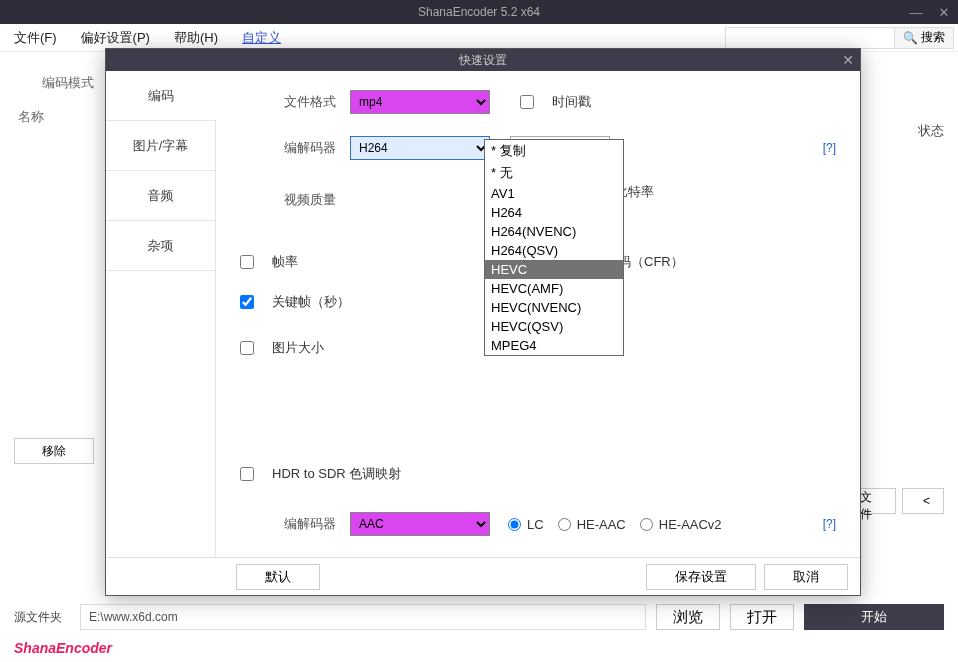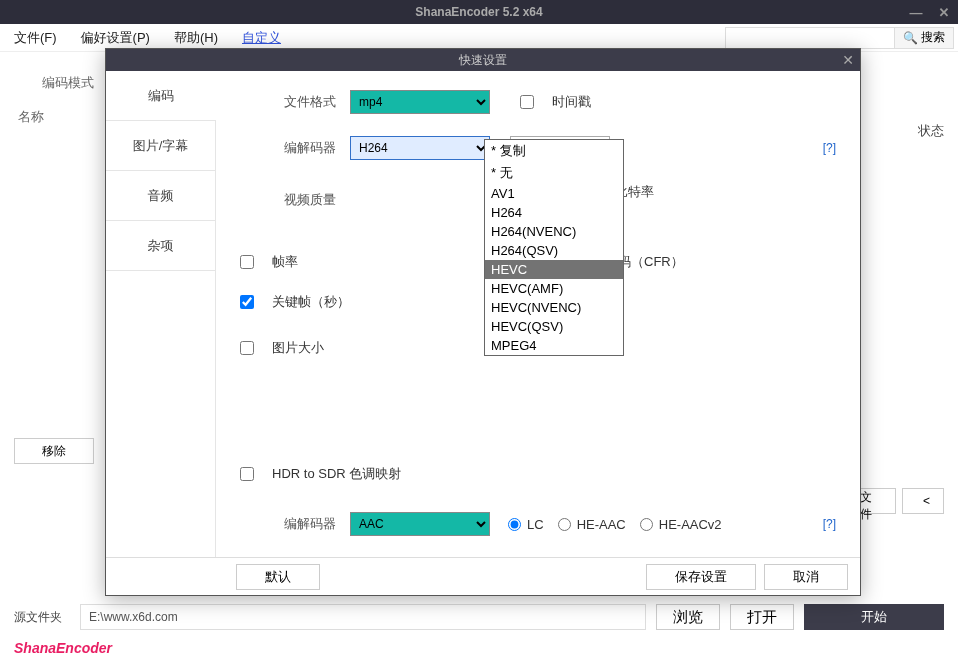--- a/index.html
+++ b/index.html
@@ -1,19 +1,19 @@
 <!DOCTYPE html>
 <html><head>
   <meta charset="utf-8">
   <style>
     * { margin: 0; padding: 0; box-sizing: border-box; font-family: "Microsoft YaHei", "微软雅黑", sans-serif; }
     body { background: #fff; width: 958px; height: 662px; overflow: hidden; position: relative; }
     
     
-    .titlebar { height: 24px; background: #2d2d3a; display: flex; align-items: center; position: relative; font-weight: bold; }
+    .titlebar { height: 24px; background: #2d2d3a; display: flex; align-items: center; position: relative; }
     .title-text { position: absolute; left: 50%; transform: translateX(-50%); color: #aaa; font-size: 12px; }
     .window-controls { position: absolute; right: 0; display: flex; }
     .win-btn { width: 28px; height: 24px; display: flex; align-items: center; justify-content: center; color: #999; font-size: 13px; cursor: pointer; }
     
     
     .menubar { height: 28px; background: #fff; display: flex; align-items: center; padding: 12px 4px; border-bottom: 1px solid #eee; gap: 4px; }
     .menu-item { padding: 4px 10px; font-size: 13px; color: #222; cursor: pointer; }
     .menu-item.custom { color: #3355dd; text-decoration: underline; }
     .menu-spacer { flex: 1; }
     .search-input-wrap { display: flex; align-items: center; }
@@ -46,21 +46,21 @@
     
     .side-tabs { width: 110px; display: flex; flex-direction: column; }
     .side-tab { height: 50px; display: flex; align-items: center; justify-content: center; font-size: 13px; color: #444; cursor: pointer; border-right: 1px solid #e5e5e5; border-bottom: 1px solid #e5e5e5; }
     .side-tab.active { border-right: none; background: #fff; }
     .side-fill { flex: 1; border-right: 1px solid #e5e5e5; }
     
     
     .form-area { flex: 1; padding: 18px 24px; overflow: hidden; position: relative; }
     .form-row { display: flex; align-items: center; margin-bottom: 14px; font-size: 13px; color: #333; min-height: 26px; }
     .form-label { width: 110px; text-align: right; padding-right: 14px; color: #555; }
-    .select { width: 140px; height: 24px; border: 1px solid #888; padding: 0 4px; font-size: 12px; background: #14b8a6; }
+    .select { width: 140px; height: 24px; border: 1px solid #888; padding: 0 4px; font-size: 12px; background: #d946ef; }
     .select.codec { background: #e0ecff; border-color: #3270c9; width: 140px; }
     .cfg-btn { width: 100px; height: 24px; margin-left: 20px; border: 1px solid #aaa; background: #fff; font-size: 12px; cursor: pointer; }
     .help-link { color: #2266cc; font-size: 12px; margin-left: auto; cursor: pointer; }
     
     .check-row { display: flex; align-items: center; gap: 18px; font-size: 13px; color: #333; }
     .check-row input[type=checkbox] { width: 14px; height: 14px; }
     .radio-grp { display: flex; align-items: center; gap: 6px; font-size: 13px; }
     .radio-grp input[type=radio] { width: 13px; height: 13px; }
     
     

